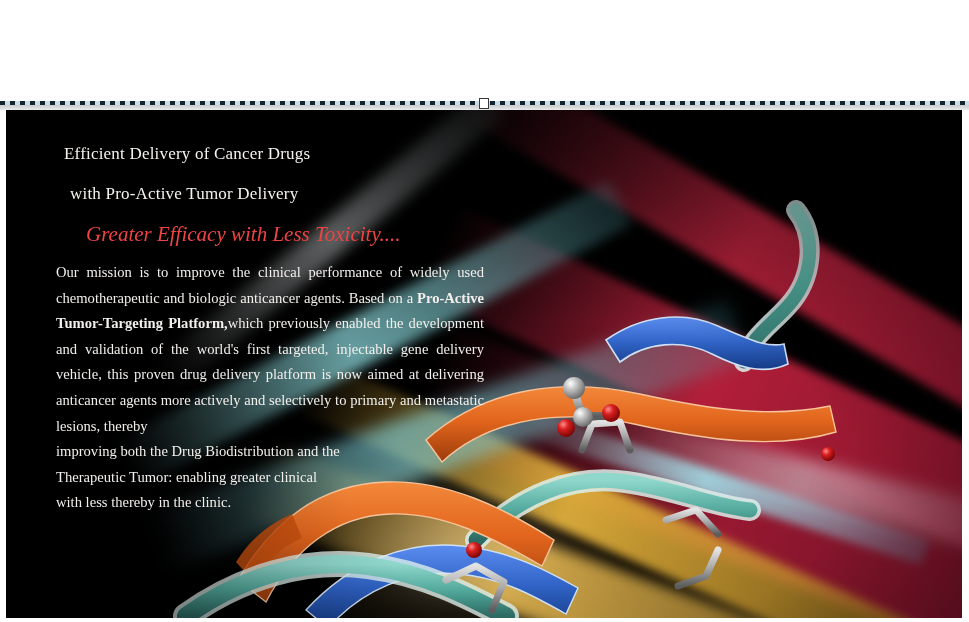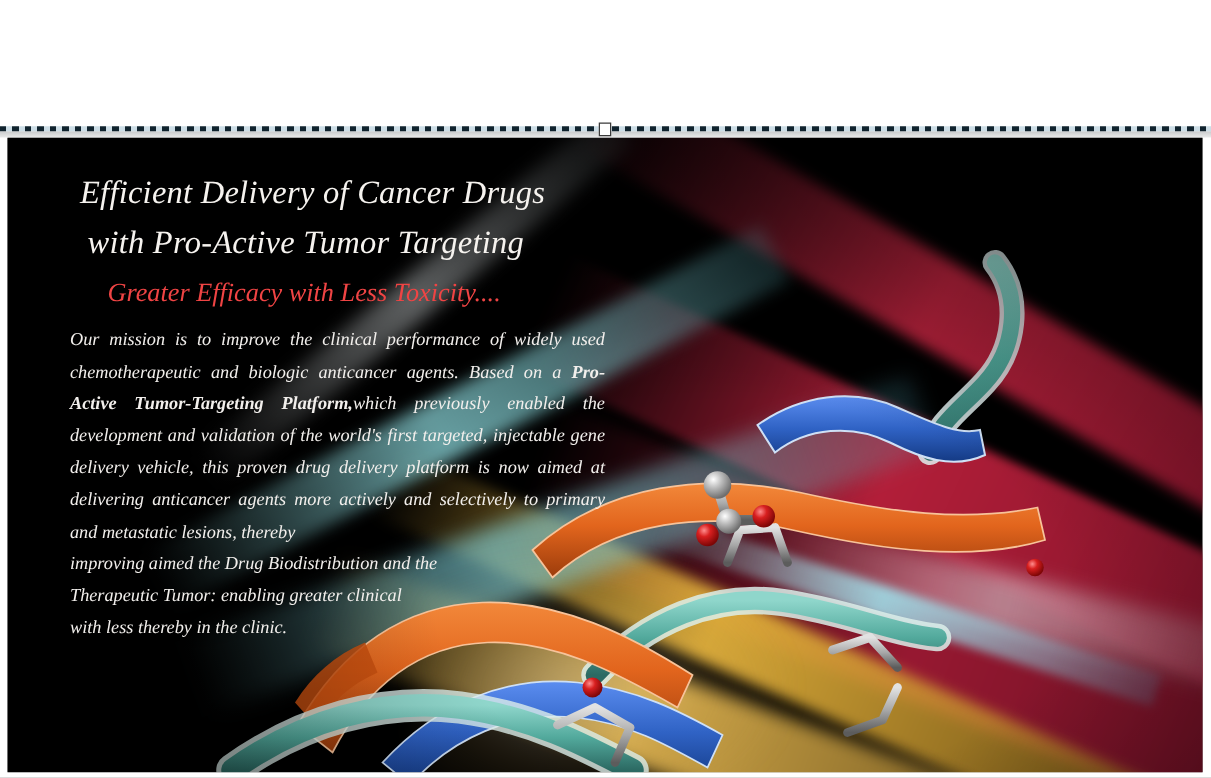--- a/index.html
+++ b/index.html
@@ -141,44 +141,42 @@
 
   
   #slide-text {
     position: absolute;
     left: 50px; top: 24px;
     width: 440px;
     z-index: 30;
   }
   #title-line-1, #title-line-2 {
     color: #f6f3ef;
-    font-size: 26px;
+    font-size: 17px;
     line-height: 40px;
     letter-spacing: .2px;
     white-space: nowrap;
-    font-style: italic;
   }
   #title-line-1 { padding-left: 8px; }
   #title-line-2 { padding-left: 14px; }
   #slide-subtitle {
     color: #ef4444;
     font-size: 21px;
     font-style: italic;
     line-height: 40px;
     padding-left: 30px;
     white-space: nowrap;
   }
   #slide-body {
     margin-top: 6px;
     width: 428px;
     color: #f2efec;
     font-size: 14.6px;
     line-height: 25.6px;
     text-align: justify;
-    font-style: italic;
   }
   #slide-body .para-justified { text-align: justify; text-justify: inter-word; }
   #slide-body .para-left { text-align: left; }
   #slide-body b { font-weight: bold; }
 
   
   #bottom-strip {
     position: absolute;
     left: 0; top: 618px;
     width: 969px; height: 4px;
@@ -315,24 +313,24 @@
       <circle cx="468" cy="440" r="8" fill="url(#gOxy)"></circle>
       <circle cx="556" cy="526" r="8" fill="url(#gOxy)"></circle>
       <circle cx="822" cy="344" r="7" fill="url(#gOxy)"></circle>
     </g>
   </svg>
 
   <div class="art-layer" id="vignette"></div>
 
   <div id="slide-text">
     <div id="title-line-1">Efficient Delivery of Cancer Drugs</div>
-    <div id="title-line-2"> with Pro-Active Tumor Targeting</div>
+    <div id="title-line-2"> with Pro-Active Tumor Delivery</div>
     <div id="slide-subtitle">Greater Efficacy with Less Toxicity....</div>
     <div id="slide-body">
       <div class="para-justified"><span>Our mission is to improve the clinical performance of widely used chemotherapeutic and biologic anticancer agents.   Based on a </span><b>Pro-Active  Tumor-Targeting Platform,</b><span>which previously enabled the development and validation of the world's first targeted, injectable gene delivery vehicle, this proven drug delivery platform is now aimed at delivering anticancer agents more actively and selectively to primary and metastatic lesions, thereby</span></div>
-      <div class="para-left">improving aimed the Drug Biodistribution and the</div>
+      <div class="para-left">improving both the Drug Biodistribution and the</div>
       <div class="para-left">Therapeutic Tumor:  enabling greater clinical</div>
       <div class="para-left">with less thereby in the clinic.</div>
     </div>
   </div>
 </div>
 
 <div id="bottom-strip"></div>
 
 </body></html>

